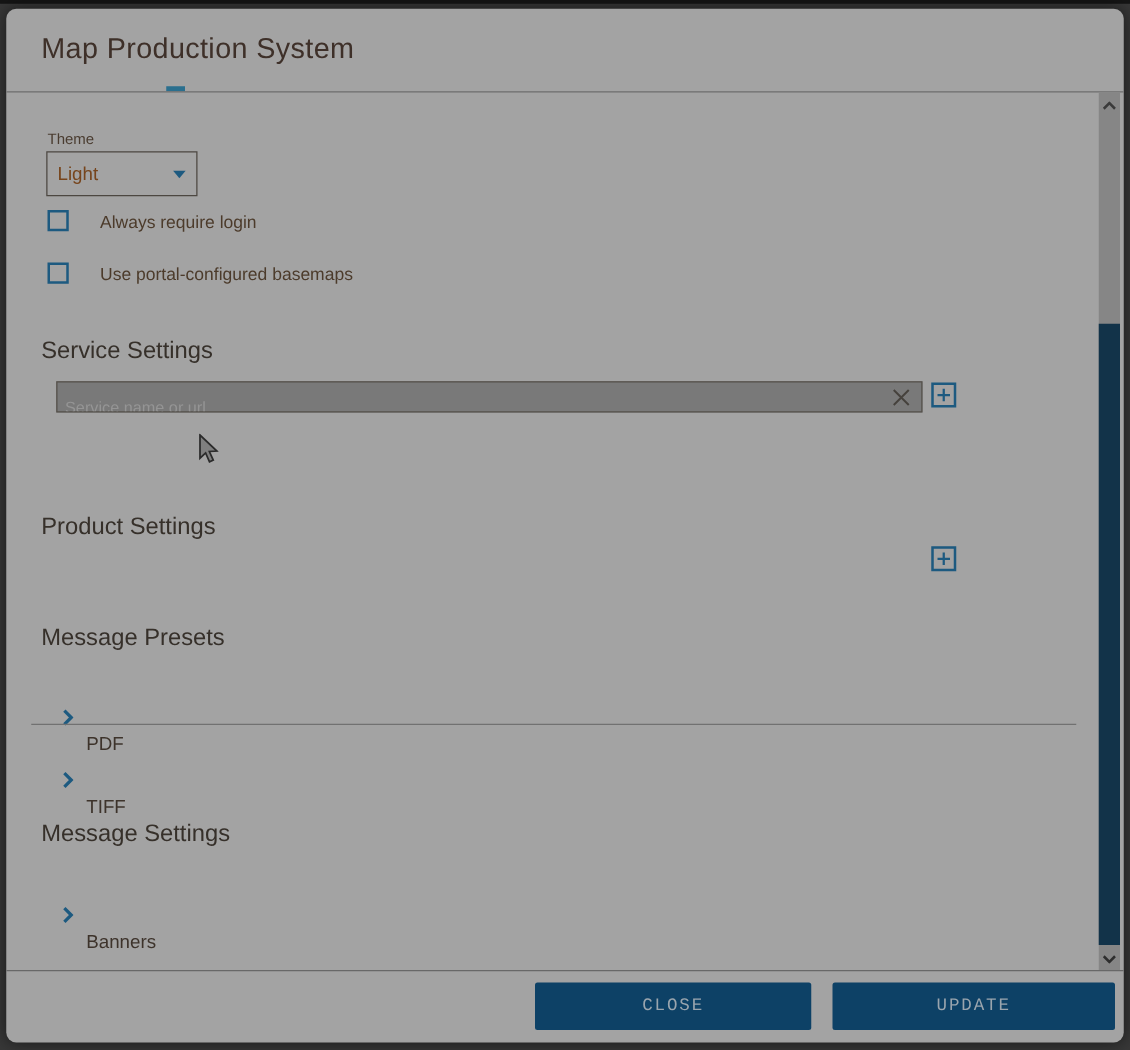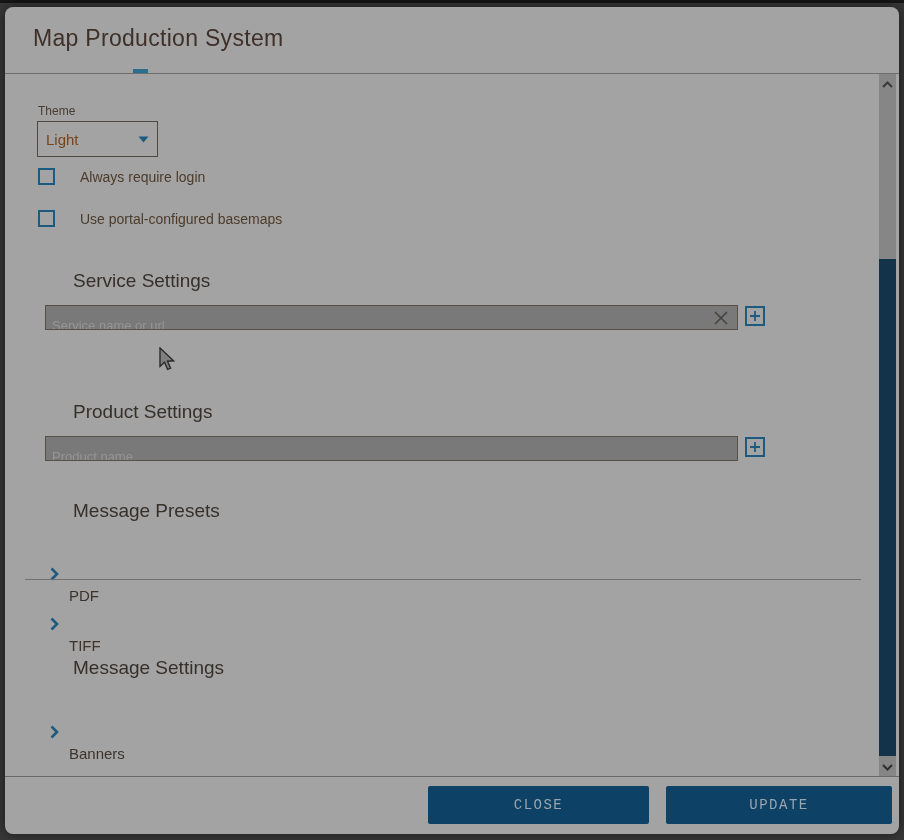--- a/index.html
+++ b/index.html
@@ -31,21 +31,21 @@
   .theme-select .value { font-size:15px; color:#77451c; flex:1; }
 
   
   .cb-row { position:absolute; left:33px; display:flex; align-items:flex-end; }
   .cb-row.cb1 { top:161px; }
   .cb-row.cb2 { top:203px; }
   .cb-box { width:17px; height:17px; border:2px solid #1d5a80; background:transparent; flex:none; }
   .cb-label { margin-left:25px; font-size:14px; color:#4c3b2b; }
 
   
-  .section-heading { position:absolute; left:28px; font-size:19px; color:#36302a;margin-left:40px; }
+  .section-heading { position:absolute; left:28px; font-size:19px; color:#36302a; }
 
   
   .text-input {
     position:absolute; left:40px; width:693px; height:25px;
     background:#797979; border:1px solid #55504a; font-size:13px; color:#3c3834;
     padding:16px 28px 0 6px; font-family:"Liberation Sans", sans-serif;
   }
   .text-input::placeholder { color:#959595; opacity:1; }
   .clear-x { position:absolute; width:16px; height:16px; cursor:pointer; }
   .plus-btn {
@@ -114,22 +114,21 @@
       <svg width="16" height="16" viewBox="0 0 16 16">
           <path d="M2 2 L14 14 M14 2 L2 14" stroke="#46423d" stroke-width="1.6"></path>
         </svg>
     </span>
     <span class="plus-btn" style="top:299px">
       <svg width="12" height="12" viewBox="0 0 12 12">
           <path d="M6 1 V11 M1 6 H11" stroke="#1d5a80" stroke-width="1.8"></path>
         </svg>
     </span>
 
-    <div class="section-heading" style="top:394px">Product Settings</div>
-    <input class="text-input" style="top: 429px;" placeholder="Product name">
+    <div class="section-heading" style="top:404px">Product Settings</div>
     <span class="plus-btn" style="top:430px">
       <svg width="12" height="12" viewBox="0 0 12 12">
           <path d="M6 1 V11 M1 6 H11" stroke="#1d5a80" stroke-width="1.8"></path>
         </svg>
     </span>
 
     <div class="section-heading" style="top:493px">Message Presets</div>
     <div class="expand-row" style="top:537px">
       <span class="chev">
         <svg width="9" height="14" viewBox="0 0 9 14">

